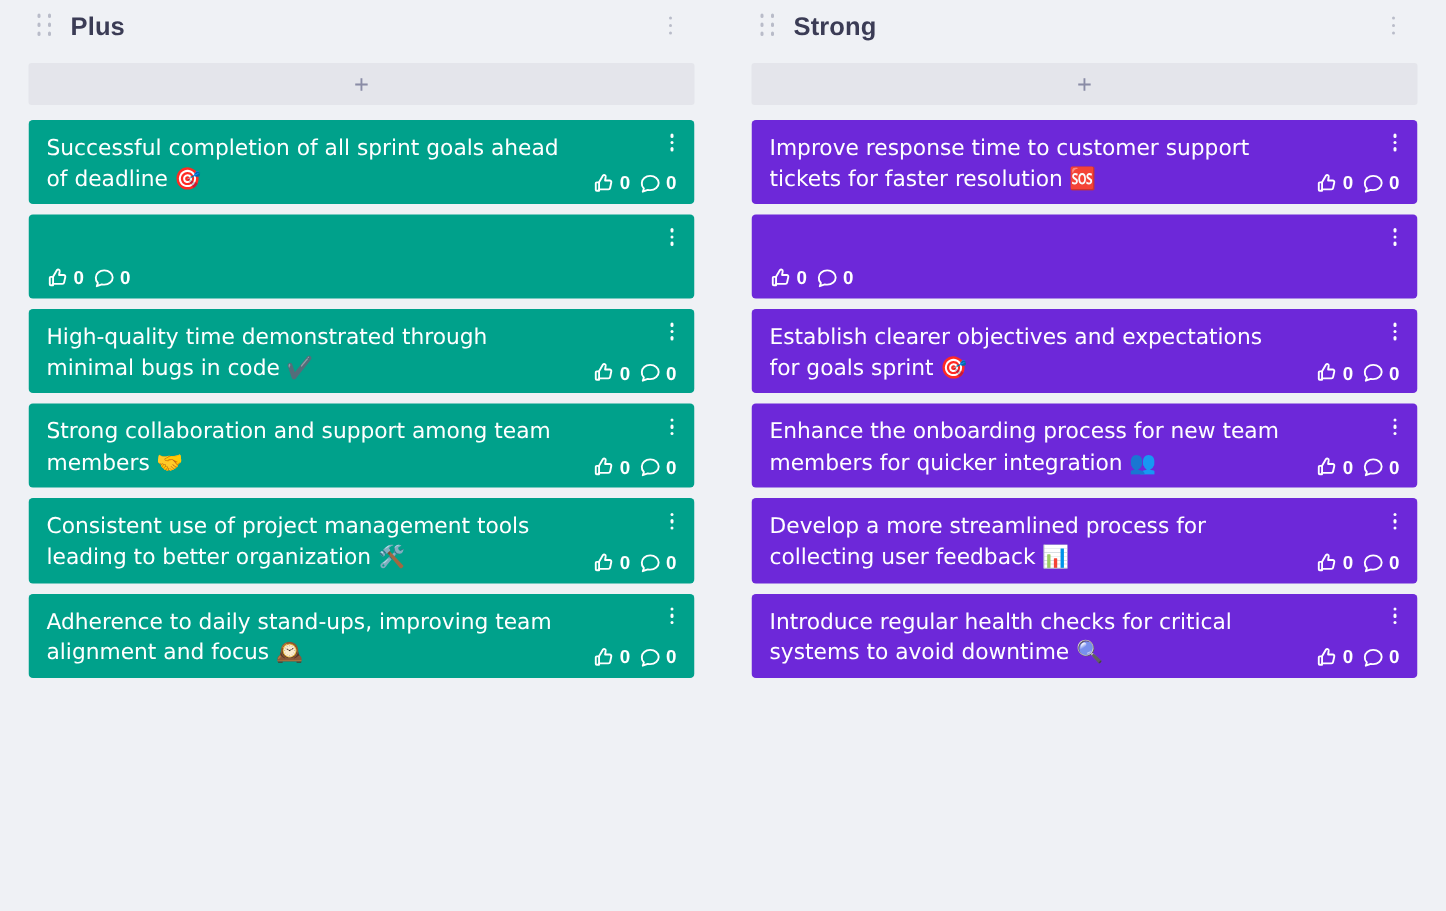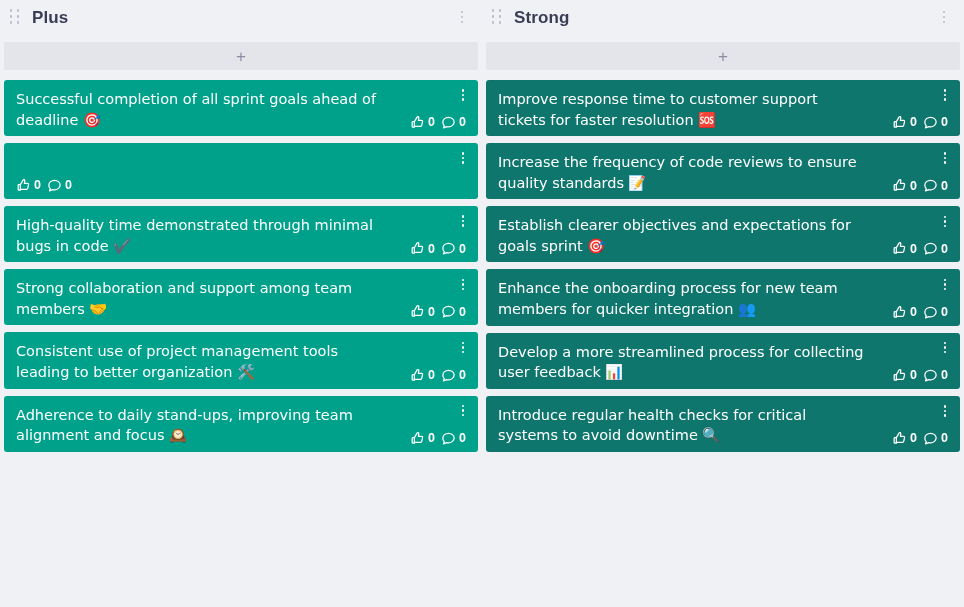--- a/index.html
+++ b/index.html
@@ -17,21 +17,21 @@
     width: 964px;
     height: 607px;
     align-items: flex-start;
   }
 
   .column {
     width: 482px;
     height: 607px;
     display: flex;
     flex-direction: column;
-    padding: 0 4px;
+    padding: 0 19px;
   }
 
   
   .col-header {
     height: 34px;
     display: flex;
     align-items: center;
     padding: 0 8px 0 4px;
     flex: 0 0 auto;
   }
@@ -116,21 +116,21 @@
     position: relative;
     border-radius: 3px;
     padding: 9px 12px 6px 12px;
     color: #ffffff;
     min-height: 56px;
     display: flex;
     flex-direction: row;
     cursor: pointer;
   }
   .card.plus  { background: #00a18b; }
-  .card.delta { background: #0f766e; }
+  .card.delta { background: #6d28d9; }
 
   .card-text {
     font-size: 14.5px;
     line-height: 1.42;
     color: #ffffff;
     padding-right: 22px;
     word-wrap: break-word;
   }
 
   .card-menu {
@@ -410,21 +410,20 @@
               <span>0</span>
             </div>
           </div>
         </div>
         <div class="card delta">
           <div class="card-menu">
             <i></i>
             <i></i>
             <i></i>
           </div>
-          <div class="card-text emoji">Increase the frequency of code reviews to ensure quality standards 📝</div>
           <div class="card-footer">
             <div class="metric">
               <span class="ico">
                 <svg width="15" height="15" viewBox="0 0 24 24" fill="none" stroke="#ffffff" stroke-width="2" stroke-linecap="round" stroke-linejoin="round">
                   <path d="M7 10.5v9H4.5a1 1 0 0 1-1-1v-7a1 1 0 0 1 1-1H7z"></path>
                   <path d="M7 10.5l4.2-7.2a1.6 1.6 0 0 1 2.9 1.1l-.7 4.1h5a1.7 1.7 0 0 1 1.65 2.1l-1.3 6a1.8 1.8 0 0 1-1.75 1.4H7"></path>
                 </svg>
               </span>
               <span>0</span>
             </div>

